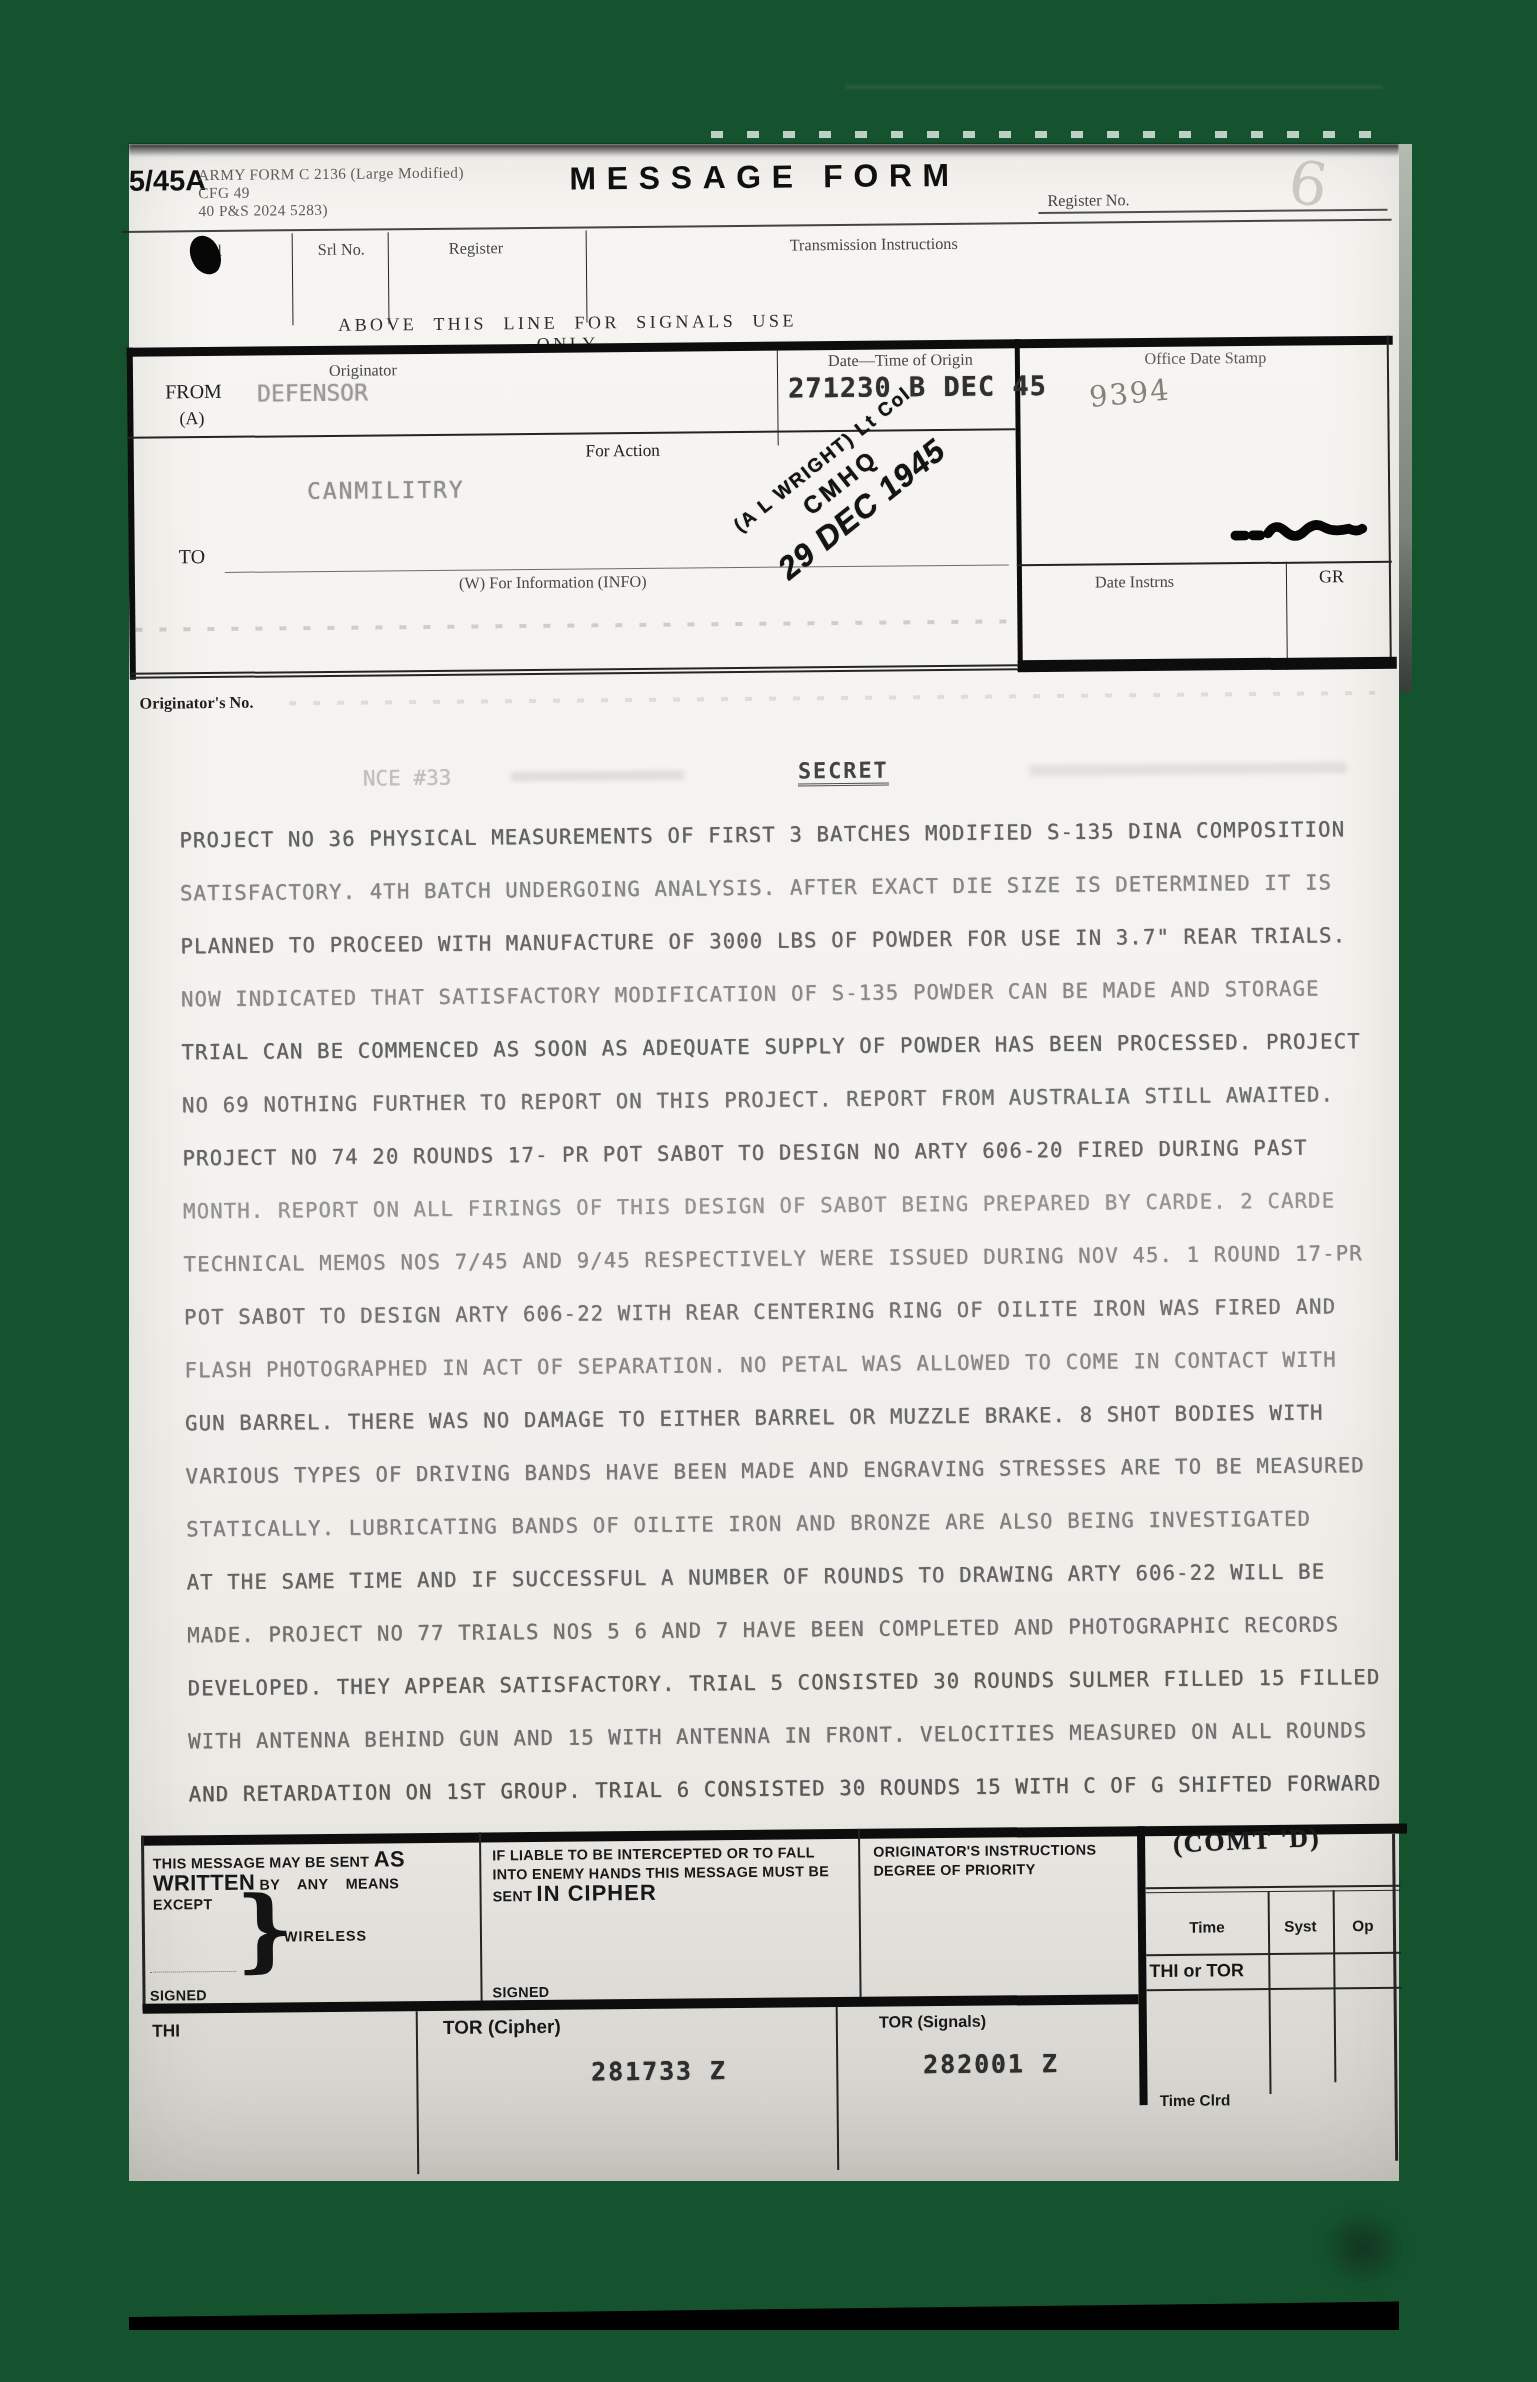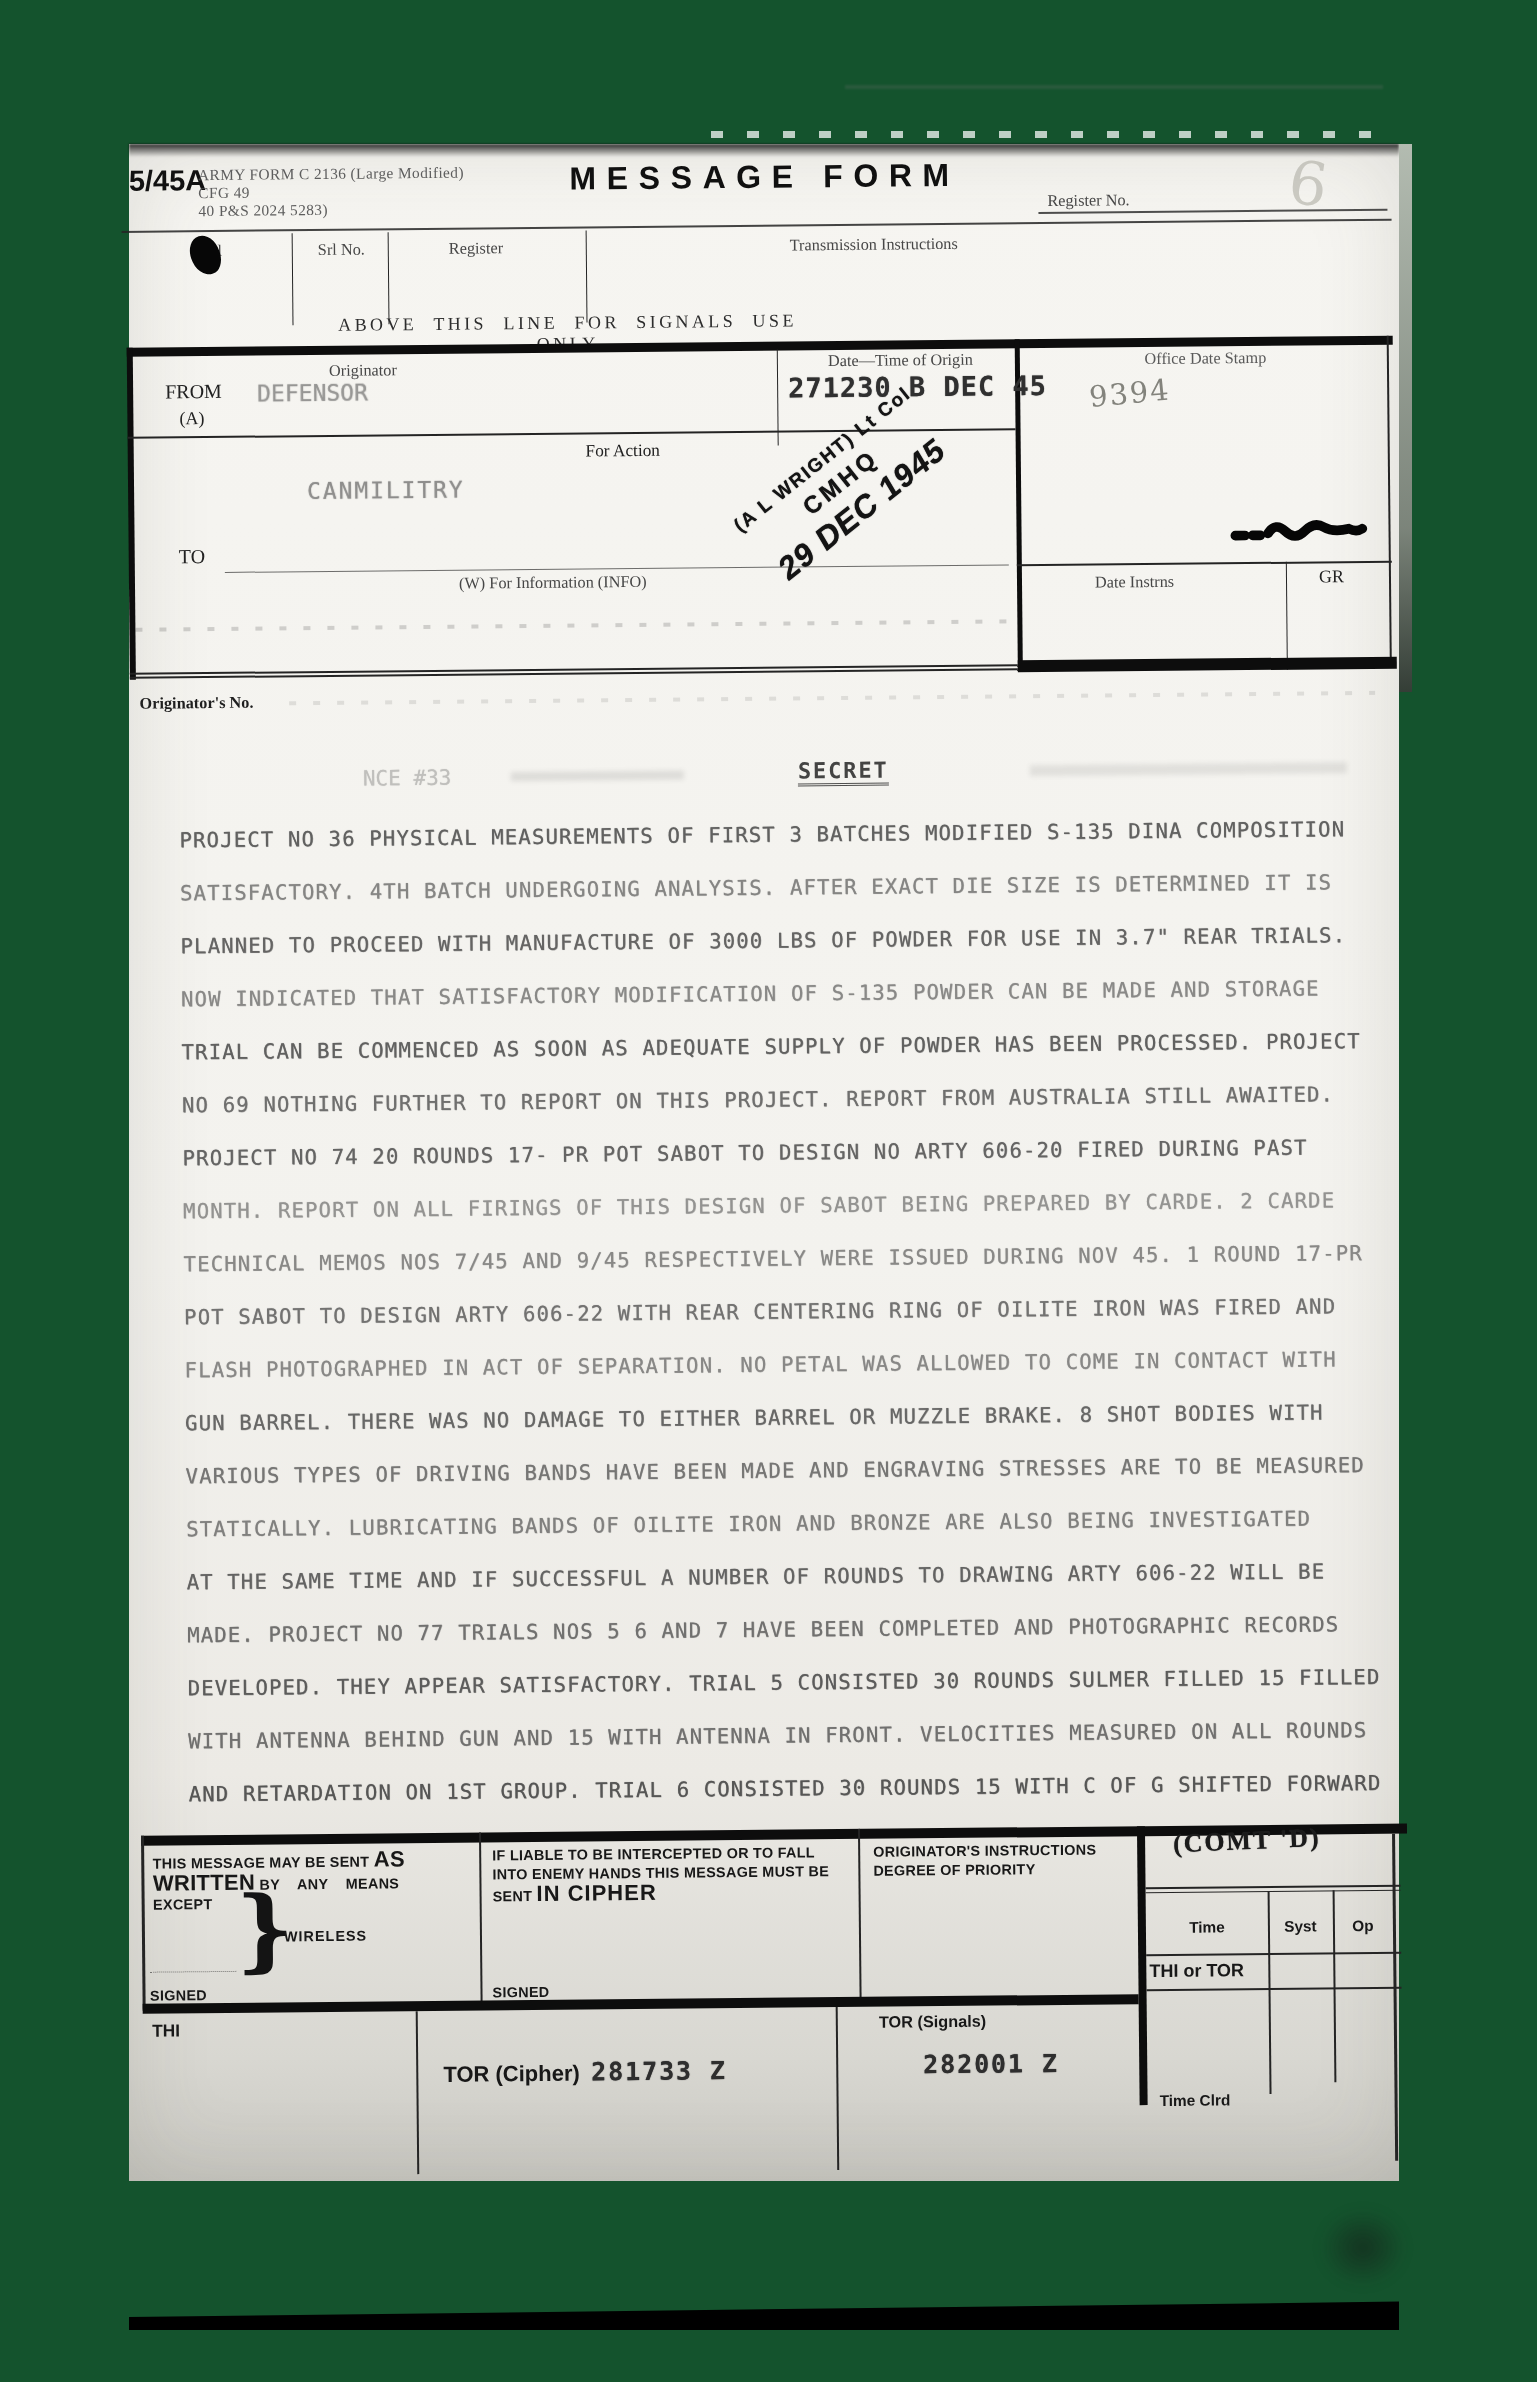--- a/index.html
+++ b/index.html
@@ -225,21 +225,21 @@
       <div class="abs sans-b grid-h center" style="left:1130px;top:1779px;width:65px;">Syst</div>
       <div class="abs sans-b grid-h center" style="left:1195px;top:1779px;width:60px;">Op</div>
       <div class="abs hline" style="left:1008px;top:1814px;width:255px;height:2.4px;"></div>
       <div class="abs sans-b" style="left:1011px;top:1821px;font-size:18px;">THI or TOR</div>
       <div class="abs hline" style="left:1008px;top:1849px;width:255px;height:2.4px;"></div>
       <div class="abs sans-b grid-h" style="left:1020px;top:1952px;">Time Clrd</div>
 
       <div class="abs thick" style="left:3.8px;top:1854px;width:996px;height:9.6px;"></div>
       <div class="abs sans-b" style="left:13.4px;top:1871px;font-size:17.3px;">THI</div>
       <div class="abs vline" style="left:277px;top:1864px;height:163px;width:1.9px;"></div>
-      <div class="abs sans-b" style="left:304px;top:1915px;font-size:22px;">TOR (Cipher)</div>
+      <div class="abs sans-b" style="left:304px;top:1870px;font-size:19px;">TOR (Cipher)</div>
       <div class="abs mono typed-time" style="left:452px;top:1912px;">281733 Z</div>
       <div class="abs vline" style="left:697px;top:1864px;height:163px;width:1.9px;"></div>
       <div class="abs sans-b" style="left:740px;top:1870px;font-size:16.3px;">TOR (Signals)</div>
       <div class="abs mono typed-time" style="left:784px;top:1908px;">282001 Z</div>
 
     </div>
 
     <div class="abs corner-blot"></div>
     <div class="abs bottom-wedge"></div>
     <div class="abs top-smudge"></div>

